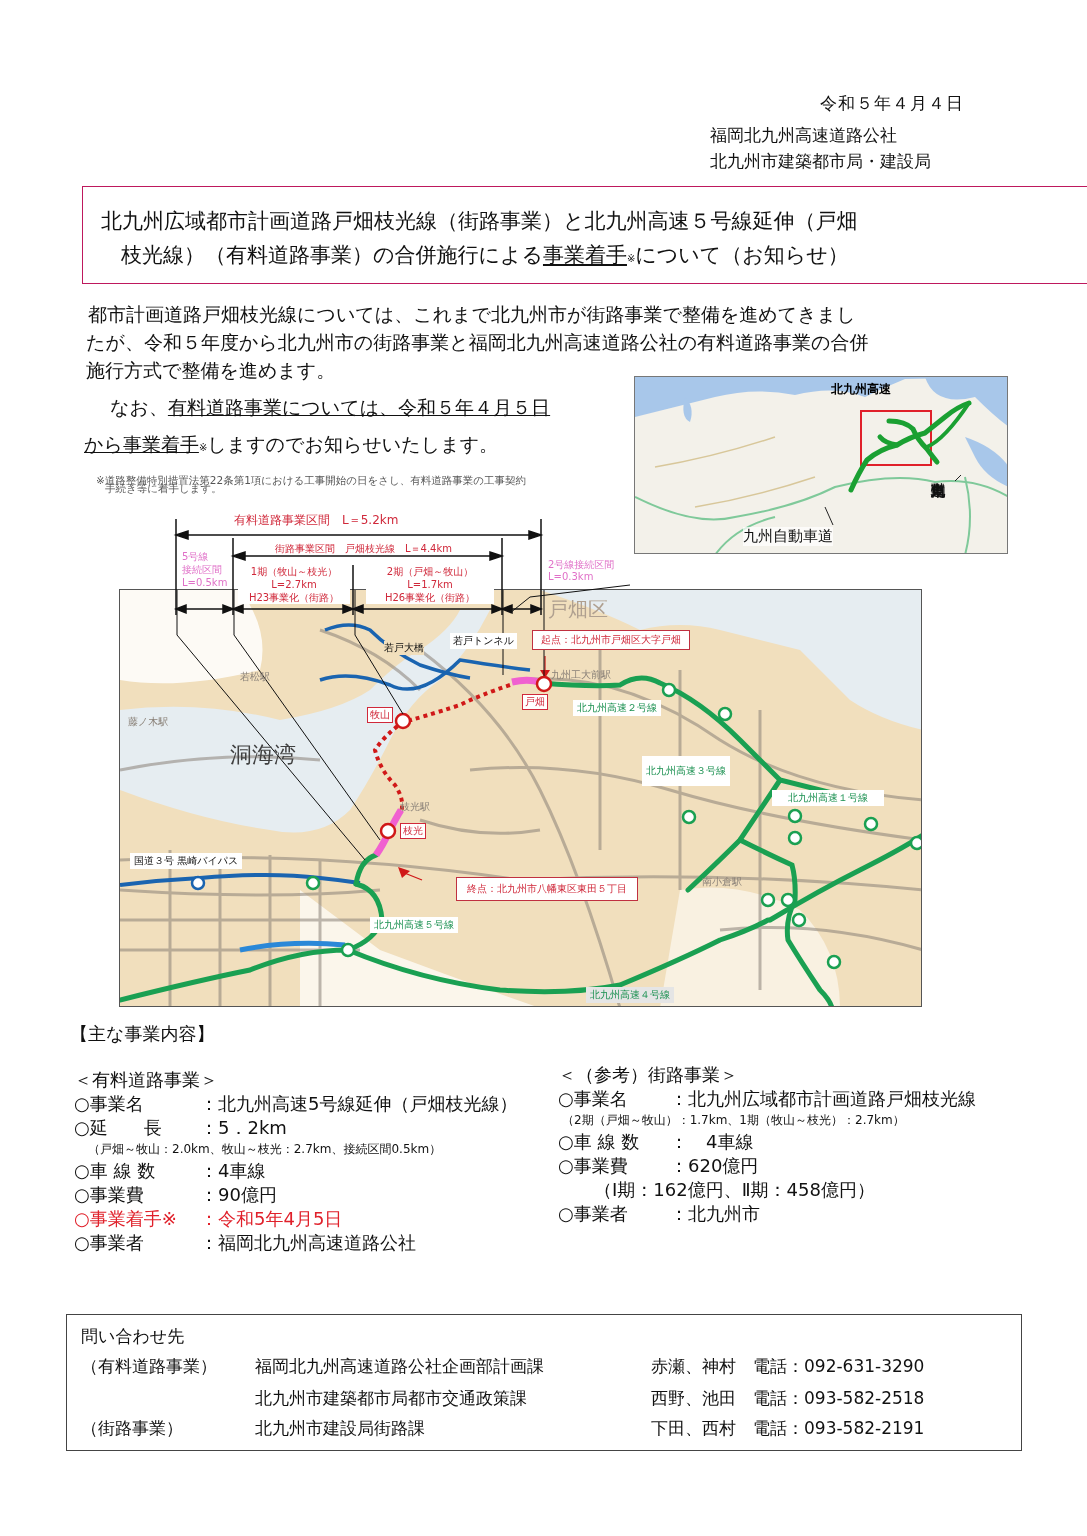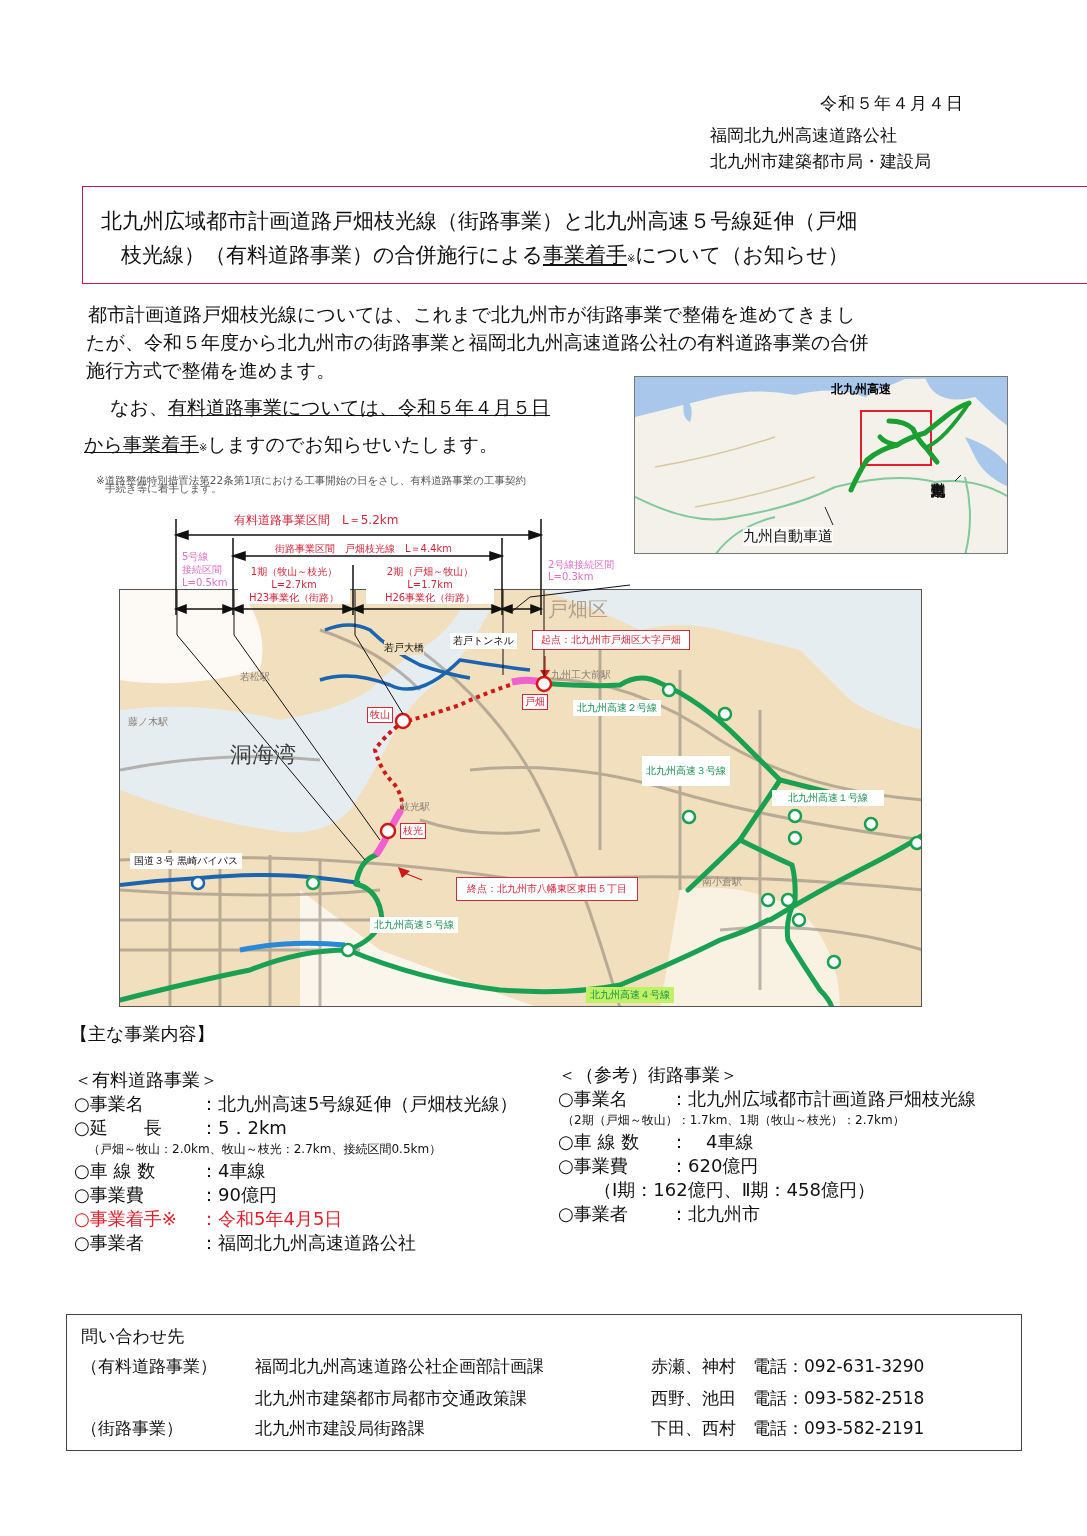--- a/index.html
+++ b/index.html
@@ -196,21 +196,21 @@
   <div class="abs" style="left:402px; top:104px; padding:0 2px; font-size:10px; color:#d0283a; background:#fff; border:1px solid #d0283a;">戸畑</div>
   <div class="abs" style="left:247px; top:117px; padding:0 2px; font-size:10px; color:#d0283a; background:#fff; border:1px solid #d0283a;">牧山</div>
   <div class="abs" style="left:280px; top:233px; padding:0 2px; font-size:10px; color:#d0283a; background:#fff; border:1px solid #d0283a;">枝光</div>
   <div class="abs" style="left:264px; top:51px; font-size:10px; background:#f1dfbd;">若戸大橋</div>
   <div class="abs" style="left:330px; top:43px; padding:1px 3px; font-size:10px; background:#fff;">若戸トンネル</div>
   <div class="abs" style="left:10px; top:263px; padding:1px 4px; font-size:10px; background:#fff; white-space:nowrap;">国道３号 黒崎バイパス</div>
   <div class="abs" style="left:453px; top:110px; padding:1px 4px; font-size:10px; color:#1a9050; background:#fff; white-space:nowrap;">北九州高速２号線</div>
   <div class="abs" style="left:522px; top:166px; padding:8px 4px; font-size:10px; color:#1a9050; background:#fff; white-space:nowrap;">北九州高速３号線</div>
   <div class="abs" style="left:652px; top:200px; padding:1px 16px; font-size:10px; color:#1a9050; background:#fff; white-space:nowrap;">北九州高速１号線</div>
   <div class="abs" style="left:250px; top:327px; padding:1px 4px; font-size:10px; color:#1a9050; background:#fff; white-space:nowrap;">北九州高速５号線</div>
-  <div class="abs" style="left:466px; top:397px; padding:1px 4px; font-size:10px; color:#1a9050; background:#bef264; white-space:nowrap;">北九州高速４号線</div>
+  <div class="abs" style="left:466px; top:397px; padding:1px 4px; font-size:10px; color:#1a9050; background:#e5e5e5; white-space:nowrap;">北九州高速４号線</div>
   <div class="abs" style="left:110px; top:150px; font-size:22px; color:#404040;">洞海湾</div>
   <div class="abs" style="left:120px; top:80px; font-size:10px; color:#8a8178;">若松駅</div>
   <div class="abs" style="left:8px; top:125px; font-size:10px; color:#8a8178;">藤ノ木駅</div>
   <div class="abs" style="left:280px; top:210px; font-size:10px; color:#8a8178;">枝光駅</div>
   <div class="abs" style="left:431px; top:78px; font-size:10px; color:#8a8178;">九州工大前駅</div>
   <div class="abs" style="left:582px; top:285px; font-size:10px; color:#8a8178;">南小倉駅</div>
 </div>
 
 <div class="abs diagram">
   <svg width="820" height="110" viewBox="0 0 820 110" style="position:absolute; left:0; top:0;">

